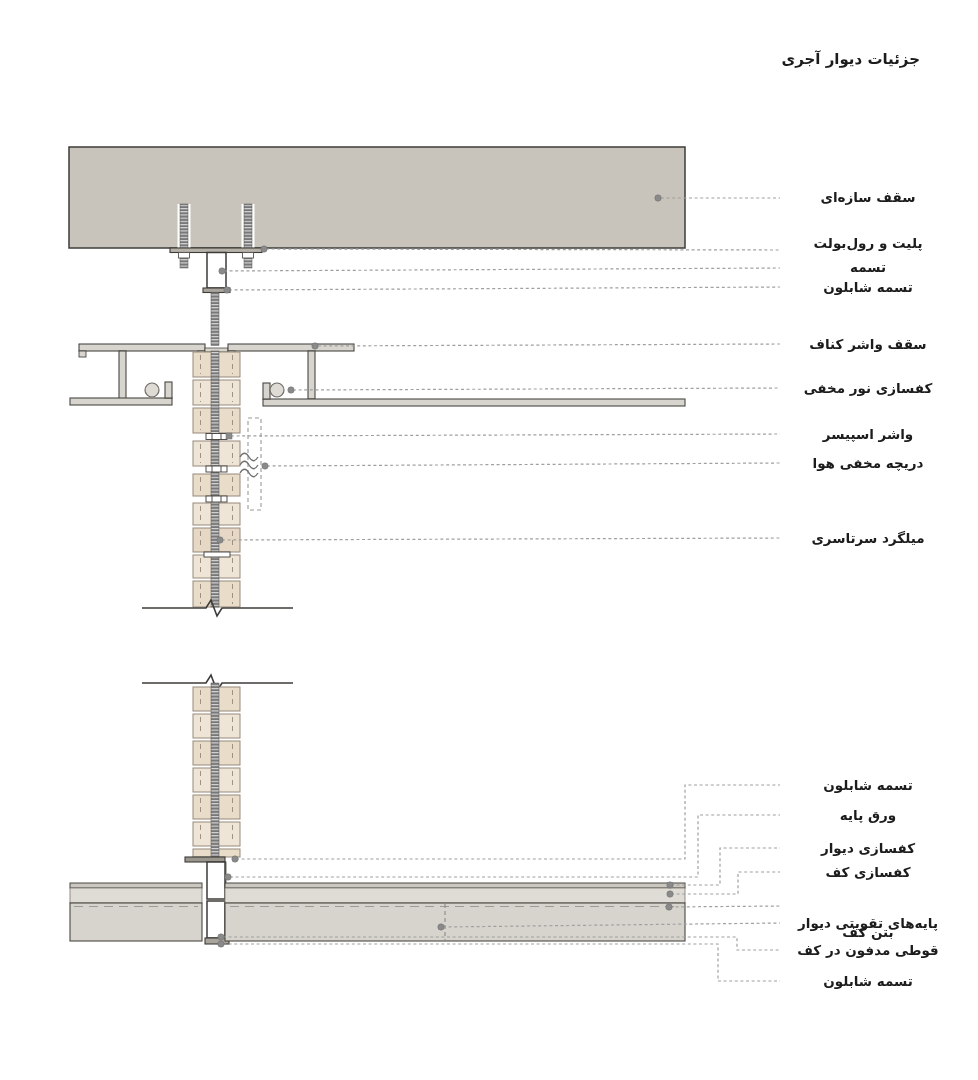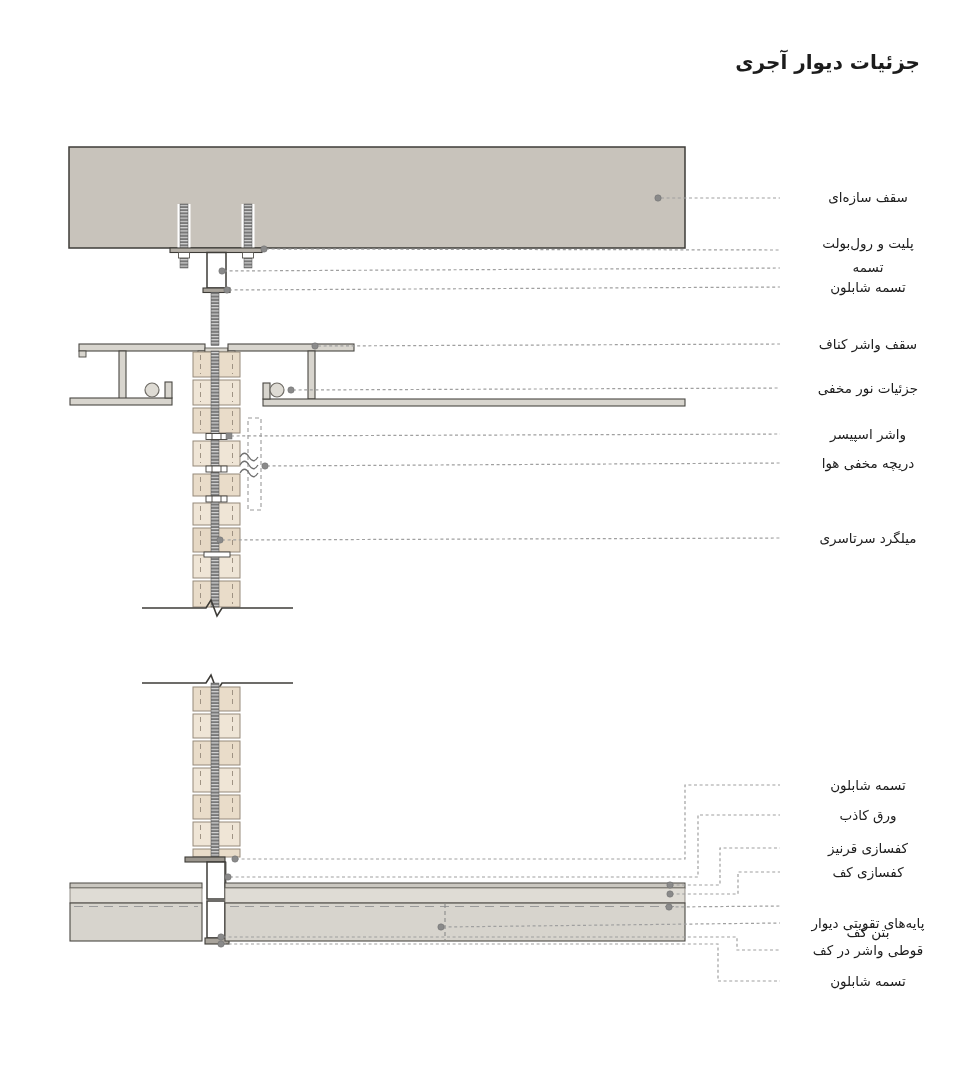--- a/index.html
+++ b/index.html
@@ -1,23 +1,23 @@
 <!DOCTYPE html>
 <html lang="fa"><head>
 <meta charset="utf-8">
 <style>
   html,body{margin:0;padding:0;background:#ffffff;}
   body{width:978px;height:1080px;position:relative;overflow:hidden;
        font-family:"DejaVu Sans",sans-serif;color:#1c1c1c;}
   .canvas{position:absolute;inset:0;width:978px;height:1080px;}
   svg{position:absolute;top:0;left:0;}
   .title{position:absolute;left:700px;width:220px;top:50px;text-align:right;
-         direction:rtl;font-size:20px;font-weight:700;letter-spacing:0;}
+         direction:rtl;font-size:15px;font-weight:700;letter-spacing:0;}
   .lbl{position:absolute;left:788px;width:160px;text-align:center;direction:rtl;
-       font-size:13.5px;line-height:17px;white-space:nowrap;}
+       font-size:13.5px;line-height:17px;white-space:nowrap;font-weight:bold;}
   .lbl.wide{left:778px;width:180px;}
 </style>
 </head>
 <body>
 
 <div class="canvas">
 
 <svg width="978" height="1080" viewBox="0 0 978 1080">
   <defs>
     <pattern id="thread" width="8" height="3.2" patternUnits="userSpaceOnUse">
@@ -238,26 +238,26 @@
   </g>
 </svg>
 
 <div class="title">جزئیات دیوار آجری</div>
 
 <div class="lbl" style="top:189px">سقف سازه‌ای</div>
 <div class="lbl" style="top:235px">پلیت و رول‌بولت</div>
 <div class="lbl" style="top:259px">تسمه</div>
 <div class="lbl" style="top:279px">تسمه شابلون</div>
 <div class="lbl" style="top:336px">سقف واشر کناف</div>
-<div class="lbl" style="top:380px">جزئیات نور مخفی</div>
+<div class="lbl" style="top:380px">کفسازی نور مخفی</div>
 <div class="lbl" style="top:426px">واشر اسپیسر</div>
 <div class="lbl" style="top:455px">دریچه مخفی هوا</div>
 <div class="lbl" style="top:530px">میلگرد سرتاسری</div>
 <div class="lbl" style="top:777px">تسمه شابلون</div>
-<div class="lbl" style="top:807px">ورق کاذب</div>
-<div class="lbl" style="top:840px">کفسازی قرنیز</div>
+<div class="lbl" style="top:807px">ورق پایه</div>
+<div class="lbl" style="top:840px">کفسازی دیوار</div>
 <div class="lbl" style="top:864px">کفسازی کف</div>
 <div class="lbl" style="top:924px">بتن کف</div>
 <div class="lbl wide" style="top:915px">پایه‌های تقویتی دیوار</div>
-<div class="lbl" style="top:942px">قوطی واشر در کف</div>
+<div class="lbl" style="top:942px">قوطی مدفون در کف</div>
 <div class="lbl" style="top:973px">تسمه شابلون</div>
 
 </div>
 
 </body></html>

